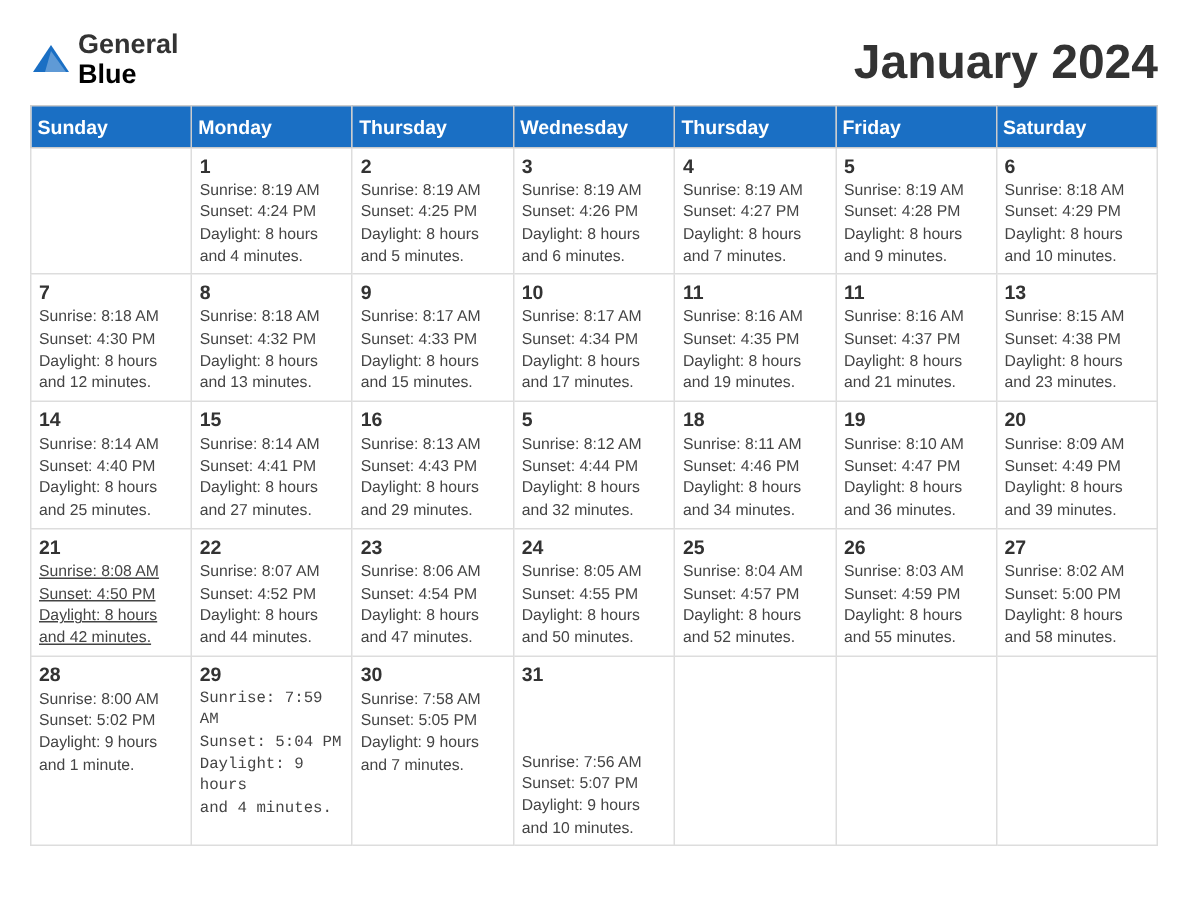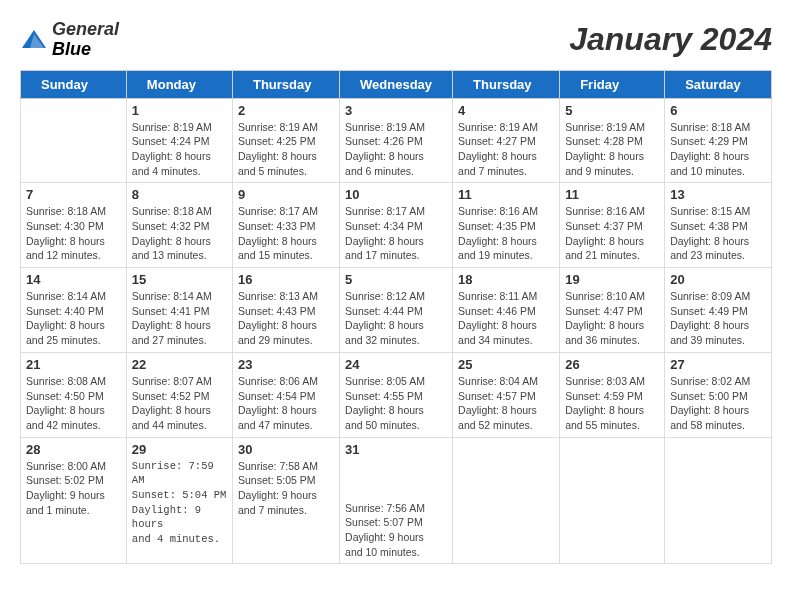--- a/index.html
+++ b/index.html
@@ -6,23 +6,22 @@
     body {
       font-family: Arial, sans-serif;
       background: #fff;
       width: 792px;
       min-height: 612px;
       padding: 20px;
     }
     .header {
       display: flex;
       justify-content: space-between;
-      align-items: center;
+      align-items: flex-end;
       margin-bottom: 10px;
-      font-style: italic;
     }
     .logo {
       display: flex;
       align-items: center;
       gap: 4px;
     }
     .logo-text {
       font-size: 18px;
       font-weight: bold;
       line-height: 1.1;
@@ -48,21 +47,21 @@
     .calendar {
       width: 100%;
       border-collapse: collapse;
       font-size: 11px;
     }
     .calendar thead tr {
       background-color: #1a6fc4;
     }
     .calendar thead th {
       color: #fff;
-      padding: 6px 20px;
+      padding: 6px 4px;
       text-align: left;
       font-size: 13px;
       font-weight: bold;
       border: 1px solid #ccc;
     }
     .calendar tbody tr {
       border-bottom: 1px solid #ddd;
     }
     .calendar tbody td {
       vertical-align: top;
@@ -265,21 +264,21 @@
           <span class="day-number">20</span>
           <div class="day-info" style="white-space: pre-line;">Sunrise: 8:09 AM
 Sunset: 4:49 PM
 Daylight: 8 hours
 and 39 minutes.</div>
         </td>
       </tr>
       <tr>
         <td>
           <span class="day-number">21</span>
-          <div class="day-info" style="white-space: pre-line;">Sunrise: 8:08 AM
+          <div class="day-info" style="white-space: pre-line; text-decoration: underline;">Sunrise: 8:08 AM
 Sunset: 4:50 PM
 Daylight: 8 hours
 and 42 minutes.</div>
         </td>
         <td>
           <span class="day-number">22</span>
           <div class="day-info" style="white-space: pre-line;">Sunrise: 8:07 AM
 Sunset: 4:52 PM
 Daylight: 8 hours
 and 44 minutes.</div>

